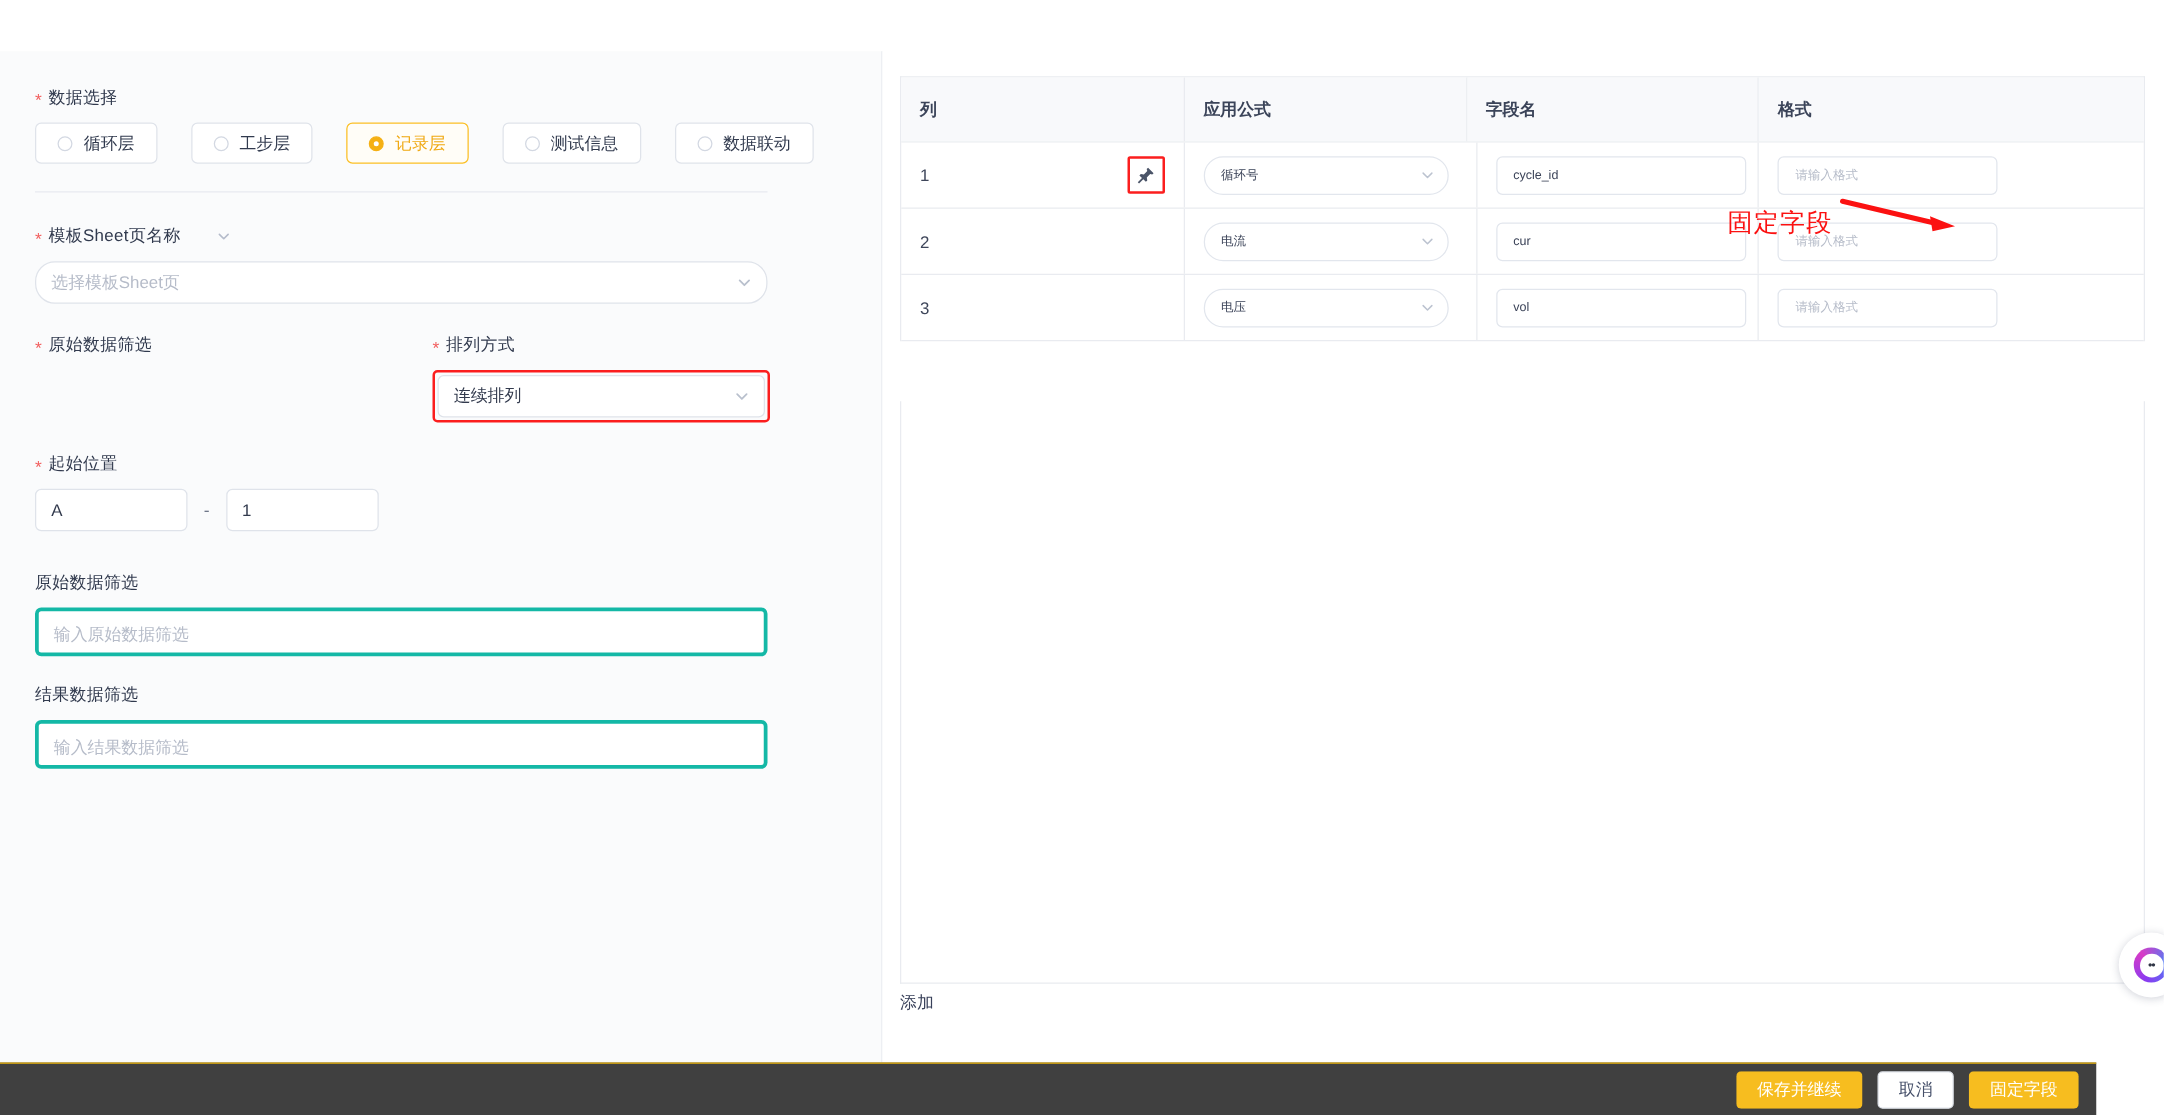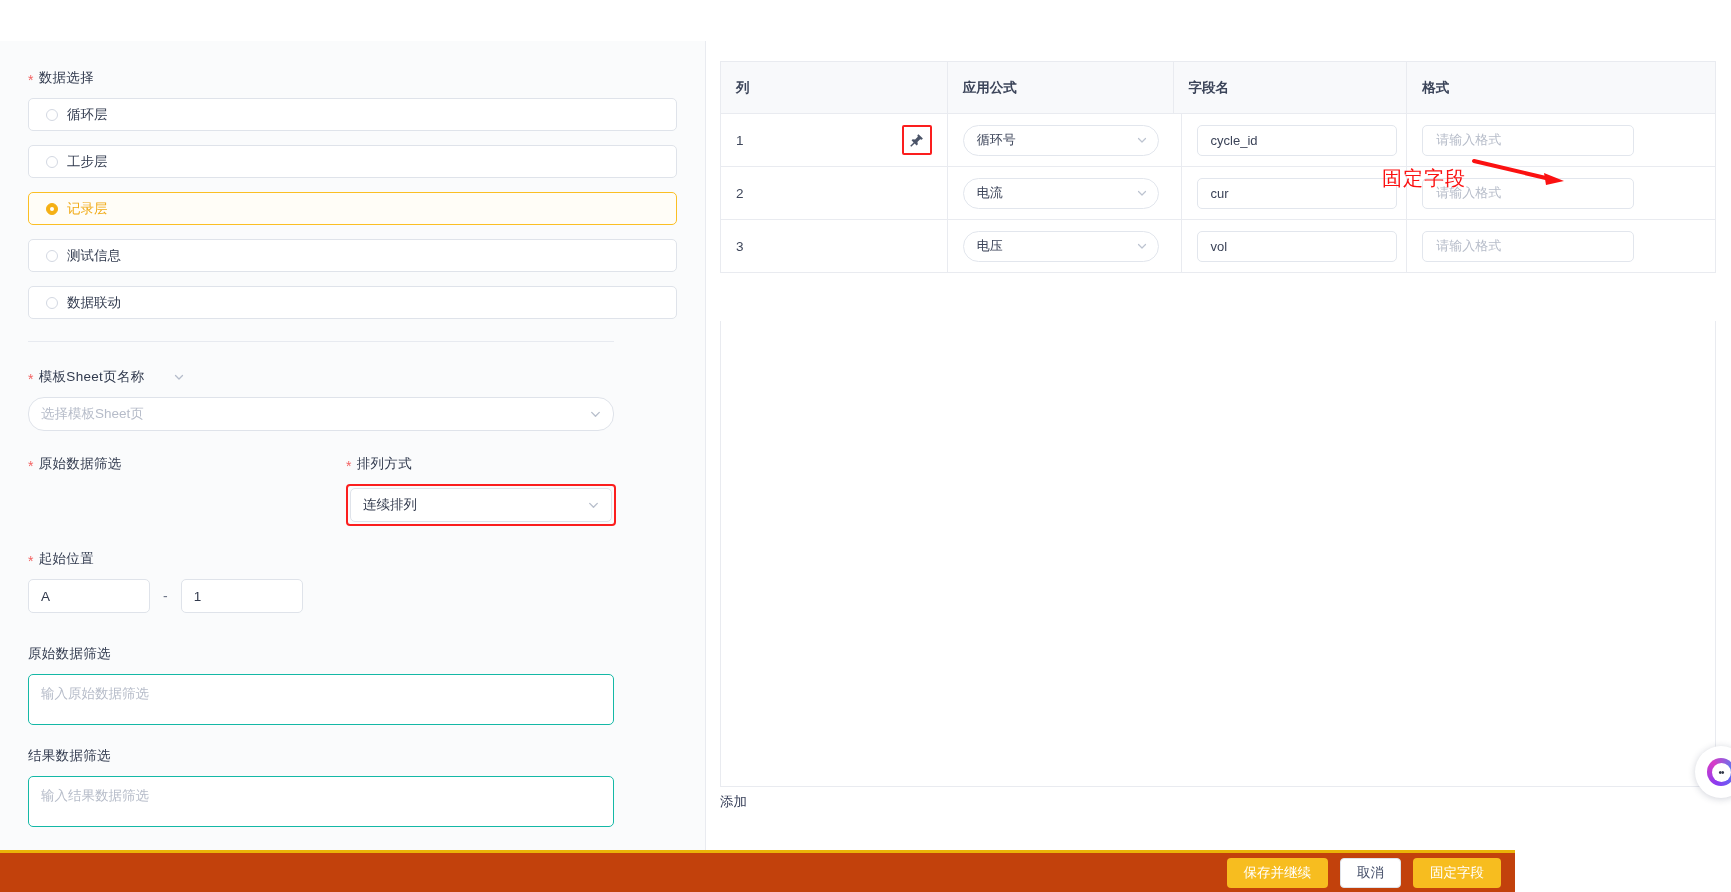--- a/index.html
+++ b/index.html
@@ -75,21 +75,21 @@
     line-height: 1;
     position: relative; top: 2px;
   }
   .label-chevron {
     margin-left: 28px;
     color: #b5bccb;
     display: inline-flex;
   }
   .label-chevron svg { width: 12px; height: 12px; }
 
-  .radio-row { display: flex; gap: 14px; margin-bottom: 22px; flex-direction: column; }
+  .radio-row { display: flex; gap: 27px; margin-bottom: 22px; }
   .radio-card {
     height: 33px;
     min-width: 84px;
     padding: 0 17px;
     border: 1px solid #dfe3ea;
     border-radius: 5px;
     background: #ffffff;
     display: flex; align-items: center; gap: 9px;
     font-size: 13.5px;
     color: #313a4e;
@@ -157,24 +157,24 @@
   }
   .hl-inner-amber {
     border-color: #f3b431 !important;
   }
 
   .pos-row { display: flex; align-items: center; gap: 13px; margin-bottom: 32px; }
   .pos-in { width: 122px; }
   .dash { color: #6f7789; font-size: 14px; }
 
   .ta-box {
-    border: 1px solid #14b8a6;
+    border: 3px solid #14b8a6;
     border-radius: 5px;
     background: #ffffff;
-    height: 51px;
+    height: 39px;
     width: 586px;
     padding: 10px 12px;
     font-size: 13.5px;
     color: #b6bcc9;
     font-family: Liberation Mono, monospace;
   }
   .blk { margin-bottom: 22px; }
   .lbl-plain {
     font-size: 13.5px; color: #313a4e;
     margin-bottom: 11px; letter-spacing:.3px;
@@ -231,28 +231,28 @@
     border-radius: 2px;
     padding: 1px;
   }
 
   .cell-select, .cell-input {
     width: 196px; height: 31px;
     border: 1px solid #e2e6ed;
     border-radius: 16px;
     display: flex; align-items: center;
     padding: 0 13px;
-    font-size: 13px;
+    font-size: 10px;
     color: #3b4358;
     position: relative;
     background: #fff;
     cursor: pointer;
   }
   .cell-input { width: 200px; border-radius: 5px; }
-  .c4 .cell-input { width: 212px; }
+  .c4 .cell-input { width: 176px; }
   .cell-select .chev {
     position: absolute; right: 10px; top: 50%;
     transform: translateY(-50%);
     color: #bcc3d0; display: flex;
   }
   .cell-select .chev svg { width: 12px; height: 12px; }
 
   .tbl-body-bg {
     position: absolute;
     left: 14px; top: 280px;
@@ -284,23 +284,23 @@
   .ann-arrow {
     position: absolute;
     left: 766px; top: 112px;
     width: 100px; height: 42px;
     pointer-events: none;
   }
 
   
   .footer {
     position: absolute; left: 0; top: 850px;
-    width: 1515px; height: 42px;
-    background: #c2410c;
-    border-top: 3px solid #eab308;
+    width: 1677px; height: 42px;
+    background: #404040;
+    border-top: 1px solid #eab308;
     display: flex; align-items: center; justify-content: flex-end;
     padding-right: 14px;
     gap: 12px;
   }
   .btn {
     height: 30px;
     padding: 0 16px;
     border-radius: 4px;
     font-size: 13.5px;
     display: flex; align-items: center; justify-content: center;

